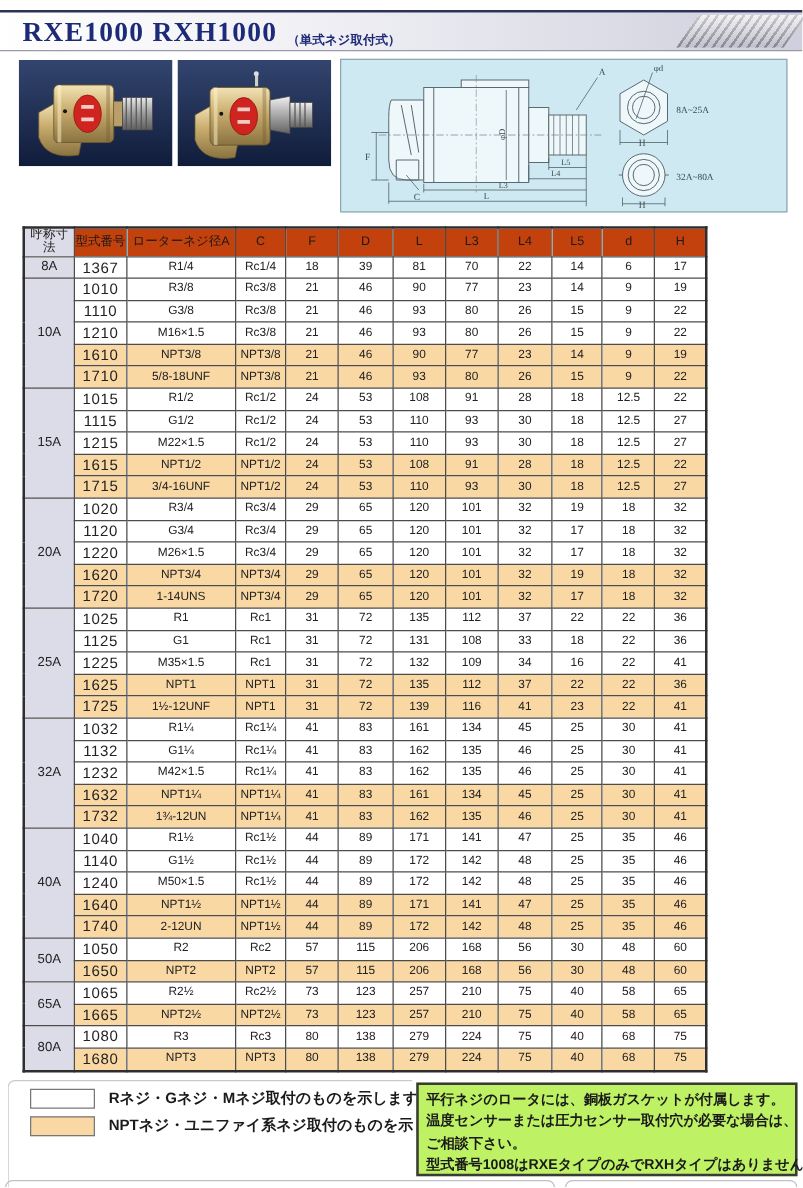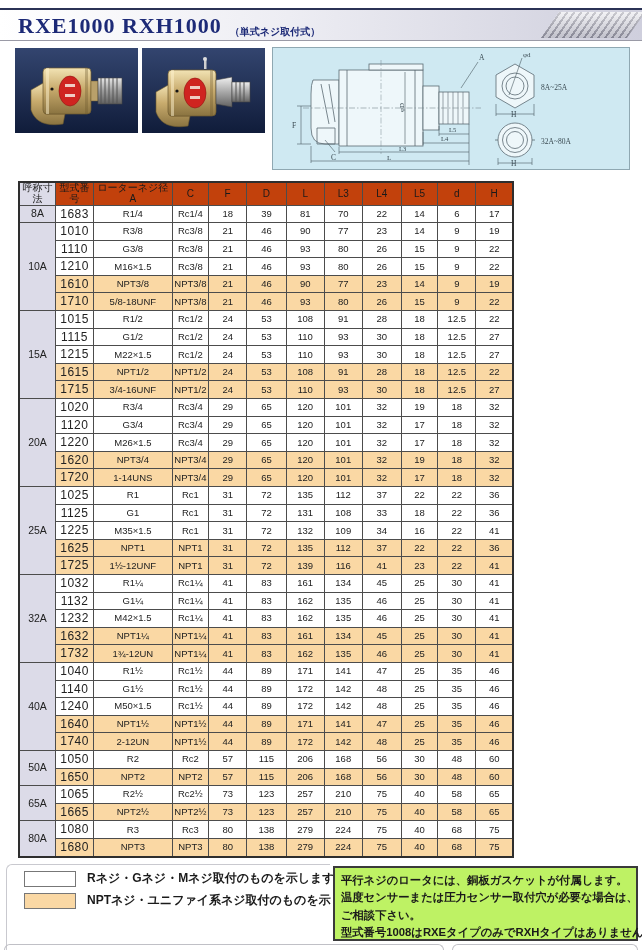--- a/index.html
+++ b/index.html
@@ -24,21 +24,21 @@
   
   .photo { position:absolute; top:48px; width:123px; height:85px; }
   .photo svg { display:block; }
   #photo1 { left:15px; } #photo2 { left:142px; }
 
   
   .diagram { position:absolute; left:272px; top:47px; width:358px; height:123px;
     background:#cfe9f2; border:1px solid #8fa8b2; }
 
   
-  .tablewrap { position:absolute; left:18px; top:181px; width:496px; height:677px; }
+  .tablewrap { position:absolute; left:18px; top:181px; width:548px; height:677px; }
   table.spec { width:100%; height:100%; border-collapse:collapse; table-layout:fixed;
     border:2px solid #2e2e2e; }
   table.spec td, table.spec th { border:1px solid #4c4c4c; text-align:center;
     vertical-align:middle; padding:0; line-height:1.05; overflow:hidden; }
   table.spec thead tr { height:23px; }
   table.spec thead th { background:#c2410c; font-size:10px; font-weight:normal; color:#1a1a1a; }
   table.spec thead th.size-h { background:#dcdbe8; }
   table.spec td { font-size:9.5px; background:#fff; }
   table.spec td.size { background:#dcdbe8; font-size:10.5px; }
   table.spec td.model { font-size:12px; letter-spacing:.5px; }
@@ -268,21 +268,21 @@
           <th>L3</th>
           <th>L4</th>
           <th>L5</th>
           <th>d</th>
           <th>H</th>
         </tr>
       </thead>
     <tbody>
         <tr class="std">
           <td class="size" rowspan="1">8A</td>
-          <td class="model">1683</td>
+          <td class="model">1367</td>
           <td>R1/4</td>
           <td>Rc1/4</td>
           <td>18</td>
           <td>39</td>
           <td>81</td>
           <td>70</td>
           <td>22</td>
           <td>14</td>
           <td>6</td>
           <td>17</td>

